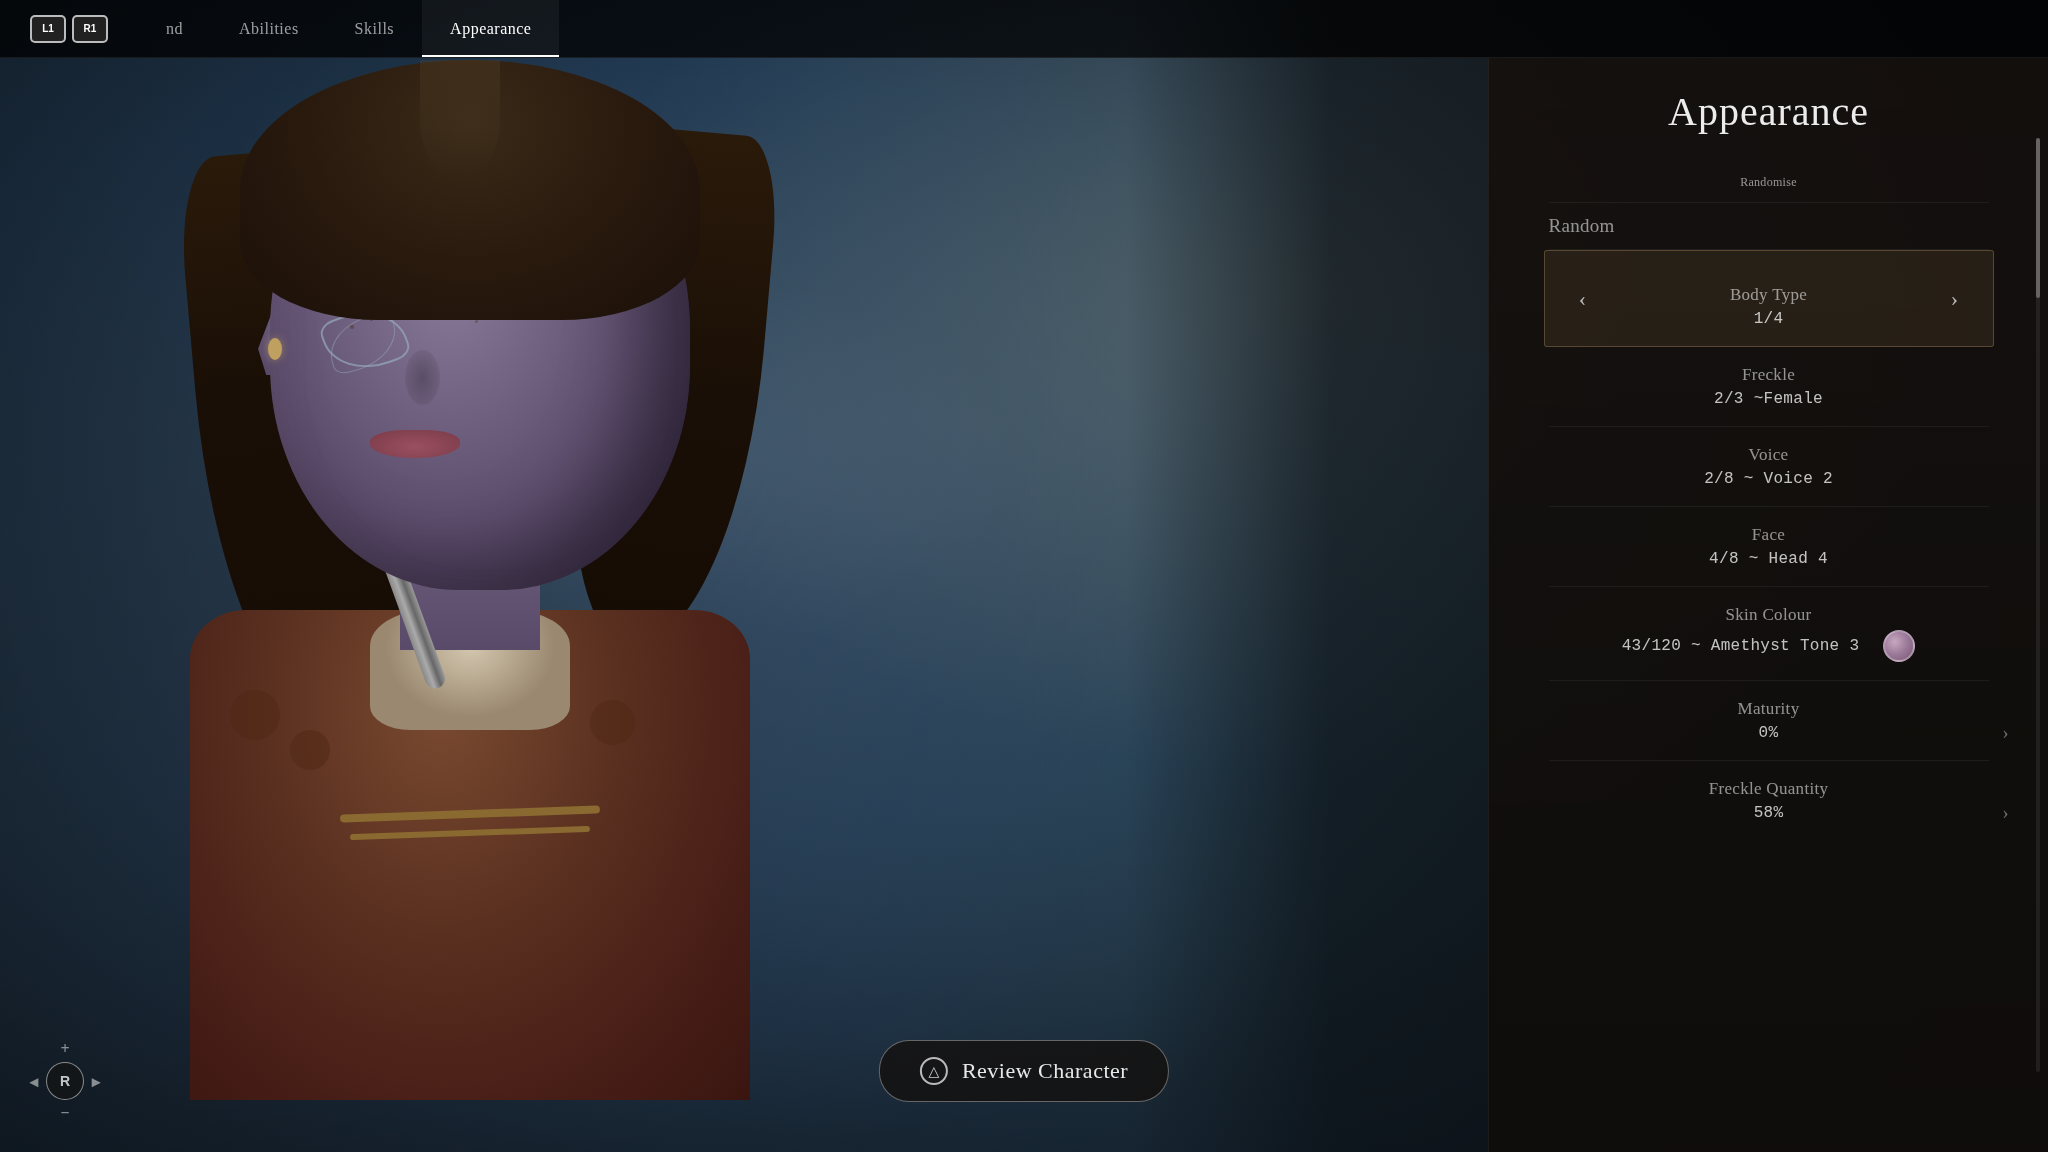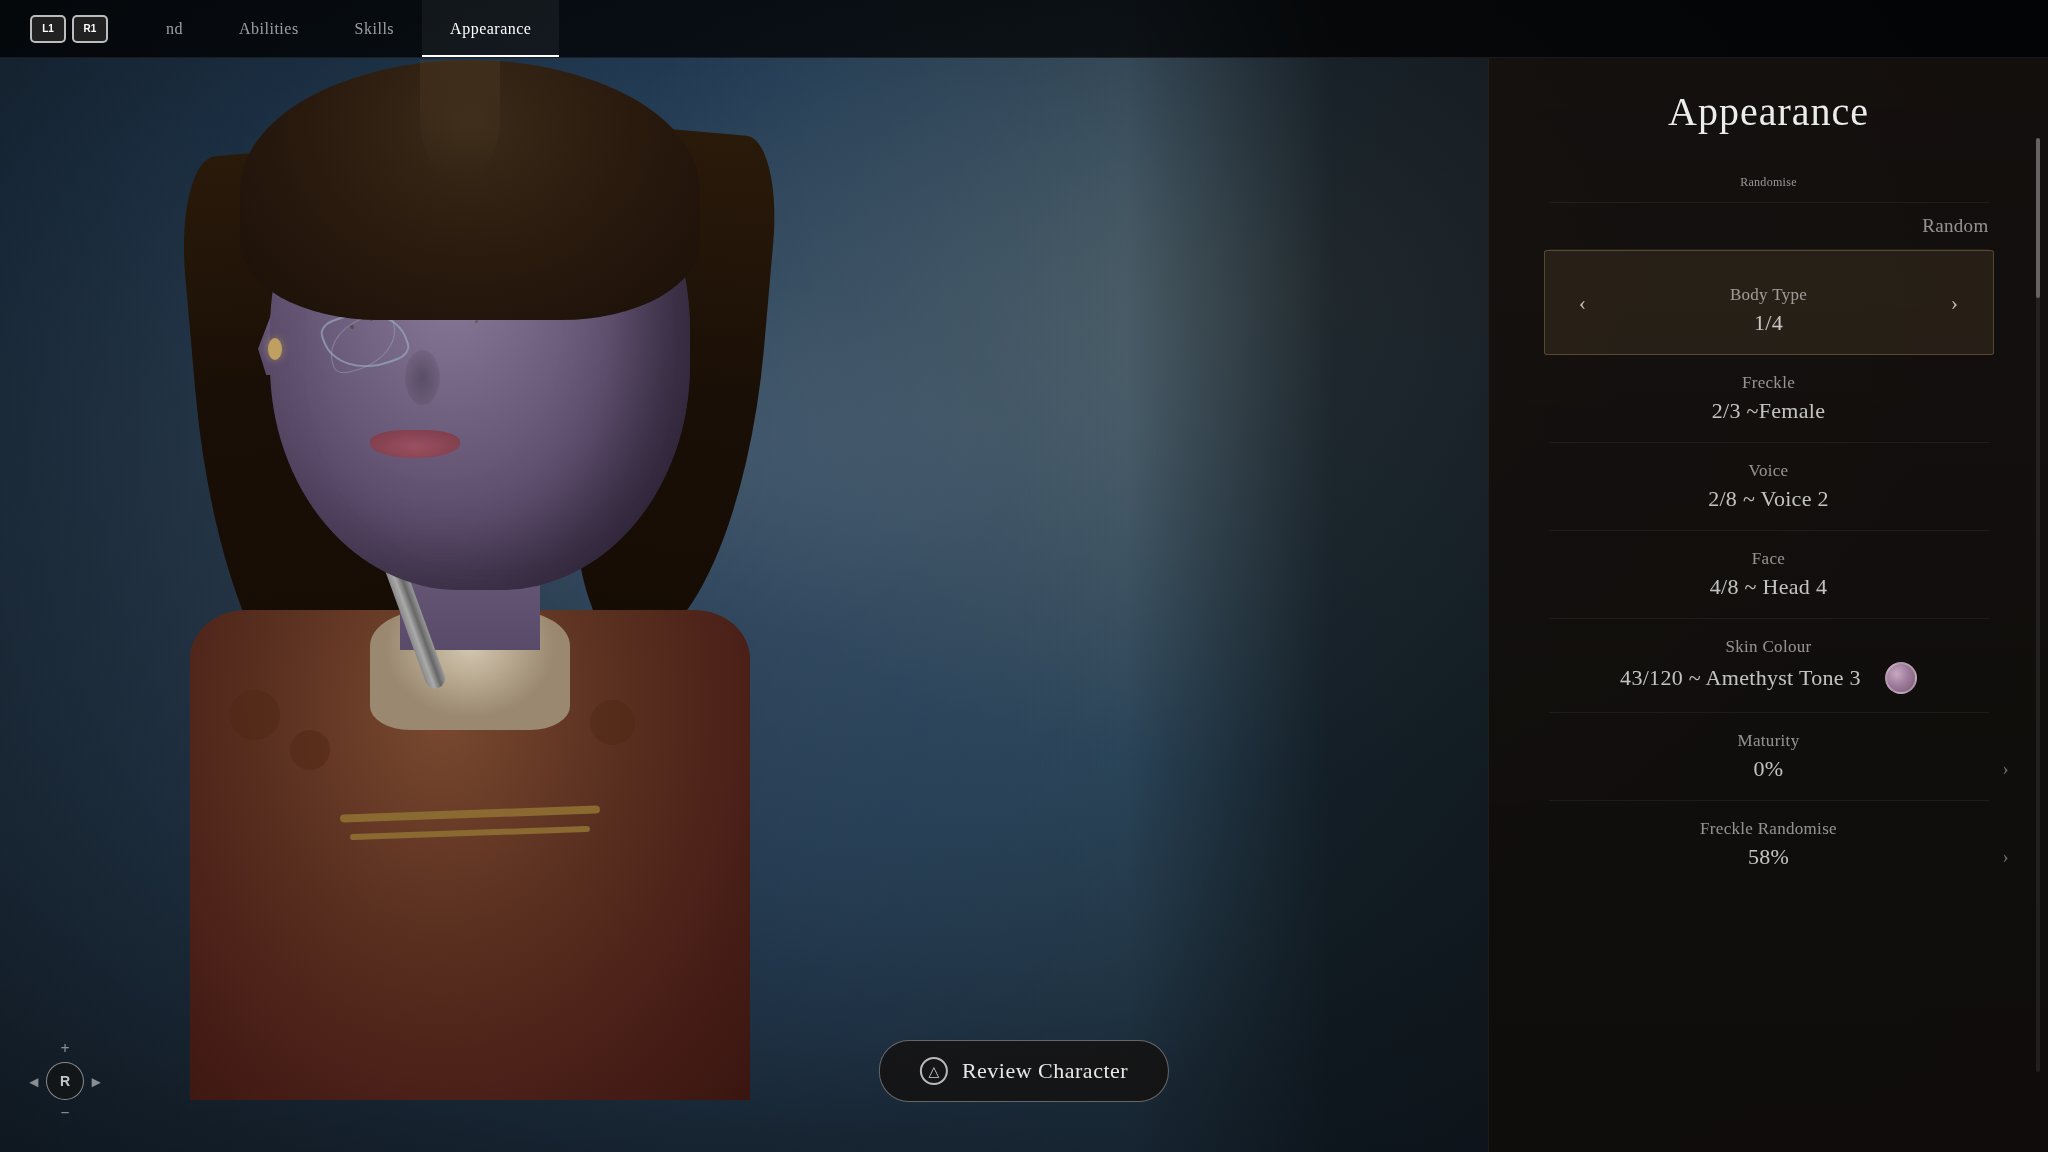--- a/index.html
+++ b/index.html
@@ -211,22 +211,22 @@
     .item-label {
       color: rgba(255,255,255,0.55);
       font-size: 17px;
       font-family: 'Georgia', serif;
       margin-bottom: 5px;
       letter-spacing: 0.3px;
     }
 
     .item-value {
       color: rgba(255,255,255,0.75);
-      font-size: 22px;
-      font-family: Liberation Serif, serif;
+      font-size: 16px;
+      font-family: Liberation Mono, monospace;
       letter-spacing: 0.3px;
     }
 
     
     .appearance-item.selected {
       background: rgba(100,80,50,0.25);
       border: 1px solid rgba(180,150,100,0.35);
       border-radius: 3px;
       width: 450px;
       padding: 18px 20px;
@@ -378,21 +378,21 @@
       width: 440px;
       border-bottom: 1px solid rgba(255,255,255,0.06);
       letter-spacing: 0.3px;
     }
 
     .random-label {
       color: rgba(255,255,255,0.55);
       font-size: 19px;
       font-family: 'Georgia', serif;
       padding: 12px 0;
-      text-align: right;
+      text-align: left;
       width: 440px;
       border-bottom: 1px solid rgba(255,255,255,0.06);
       letter-spacing: 0.3px;
     }
   </style>
 </head>
 <body>
 
 <div id="scene-bg"></div>
 
@@ -529,21 +529,21 @@
 
     <div class="appearance-item">
       <div class="item-label">Maturity</div>
       <div class="item-with-arrow">
         <div class="item-value">0%</div>
         <span class="item-right-arrow">›</span>
       </div>
     </div>
 
     <div class="appearance-item">
-      <div class="item-label">Freckle Randomise</div>
+      <div class="item-label">Freckle Quantity</div>
       <div class="item-with-arrow">
         <div class="item-value">58%</div>
         <span class="item-right-arrow">›</span>
       </div>
     </div>
 
   </div>
 </aside>
 
 <div id="camera-controls">

